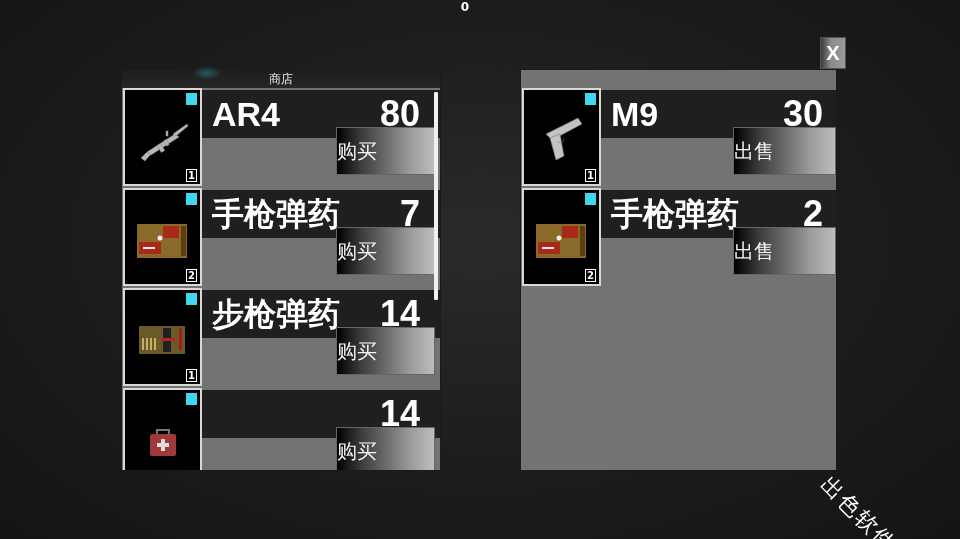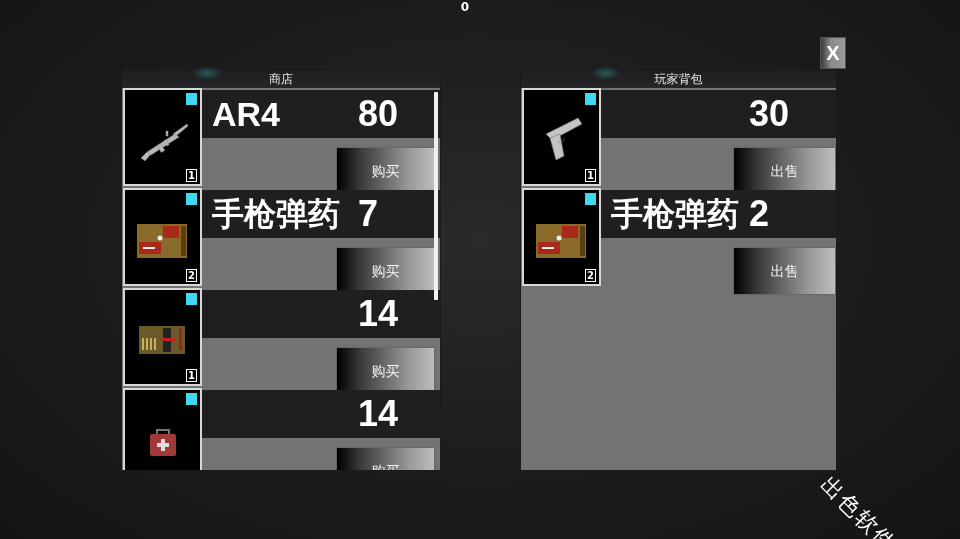--- a/index.html
+++ b/index.html
@@ -58,36 +58,36 @@
   }
   .slot .art { position:absolute; left:8px; top:22px; width:60px; height:55px; }
   .name {
     position:absolute; left:90px; top:4px; width:150px; height:44px;
     text-align:left; font-size:34px; line-height:44px; font-weight:bold;
     font-family:"Liberation Sans", "DejaVu Sans", sans-serif;
   }
   .name.cjk { font-weight:bold; font-family:"DejaVu Sans", sans-serif; font-size:32px; }
   .price {
     position:absolute; left:236px; top:4px; width:62px; height:44px;
-    text-align:left; font-size:36px; line-height:44px; font-weight:bold;
+    text-align:right; font-size:36px; line-height:44px; font-weight:bold;
     font-family:"Liberation Sans", "DejaVu Sans", sans-serif;
   }
   .name-band {
     position:absolute; left:80px; right:0; top:2px; height:48px;
     background:#1f1f1f;
   }
   .action-btn {
-    position:absolute; left:214px; top:59px; width:99px; height:48px;
+    position:absolute; left:214px; top:39px; width:99px; height:48px;
     background: linear-gradient(to right, #000 0%, #3c3c3c 25%, #9a9a9a 75%, #bdbdbd 100%);
     border:1px solid #666; box-sizing:border-box;
-    font-size:14px; line-height:46px; text-align:center; color:#f4f4f4;
+    font-size:20px; line-height:46px; text-align:left; color:#f4f4f4;
     cursor:pointer;
   }
   .panel.bag .action-btn { left:212px; width:103px; }
-  .panel.bag .price { left:228px; }
+  .panel.bag .price { left:240px; }
   .scrollbar {
     position:absolute; left:434px; top:92px; width:4px; height:208px;
     background:#f0f0f0; border-radius:1px;
   }
   .watermark {
     position:absolute; left:835px; top:470px; font-size:22px; color:#fff;
     transform: rotate(45deg); transform-origin: left top; letter-spacing:2px;
     white-space:nowrap; font-family:"DejaVu Sans", sans-serif;
   }
 </style>
@@ -156,20 +156,21 @@
             <rect x="17" y="26" width="2" height="12"></rect>
               <rect x="21" y="26" width="2" height="12"></rect>
           </g>
           <rect x="30" y="16" width="8" height="24" fill="#222"></rect>
           <rect x="28" y="26" width="14" height="3" fill="#c02020"></rect>
           <rect x="46" y="16" width="3" height="22" fill="#a02020"></rect>
         </svg>
         <span class="badge"></span>
         <span class="count">1</span>
       </div>
+      <div class="name cjk">步枪弹药</div>
       <div class="price">14</div>
       <div class="action-btn">购买</div>
     </div>
 
     <div class="row">
       <div class="name-band"></div>
       <div class="slot">
         <svg class="art" viewBox="0 0 60 55">
           <path d="M24 22 v-4 h12 v4" fill="none" stroke="#777" stroke-width="2"></path>
           <rect x="17" y="22" width="26" height="22" rx="2" fill="#a03a3a"></rect>
@@ -181,39 +182,36 @@
       <div class="price">14</div>
       <div class="action-btn">购买</div>
     </div>
 
   </div>
 </div>
 
 <div class="scrollbar"></div>
 
 <div class="panel bag">
-  <div class="panel-header">
-    <span class="glow"></span>
-    <span>玩家背包</span>
-  </div>
   <div class="list">
 
     <div class="row">
       <div class="name-band"></div>
       <div class="slot">
         <svg class="art" viewBox="0 0 60 55">
           <g fill="#c4c4c4" stroke="#777" stroke-width="0.6">
             <polygon points="14,22 46,6 50,12 20,28"></polygon>
             <polygon points="18,26 28,22 32,44 24,48"></polygon>
             <path d="M26 30 q6 2 6 -4" fill="none"></path>
           </g>
         </svg>
         <span class="badge"></span>
         <span class="count">1</span>
       </div>
+      <div class="name">M9</div>
       <div class="price">30</div>
       <div class="action-btn">出售</div>
     </div>
 
     <div class="row">
       <div class="name-band"></div>
       <div class="slot">
         <svg class="art" viewBox="0 0 60 55">
           <rect x="4" y="12" width="50" height="34" fill="#8a6a2a"></rect>
           <rect x="30" y="14" width="16" height="12" fill="#a8281a"></rect>

